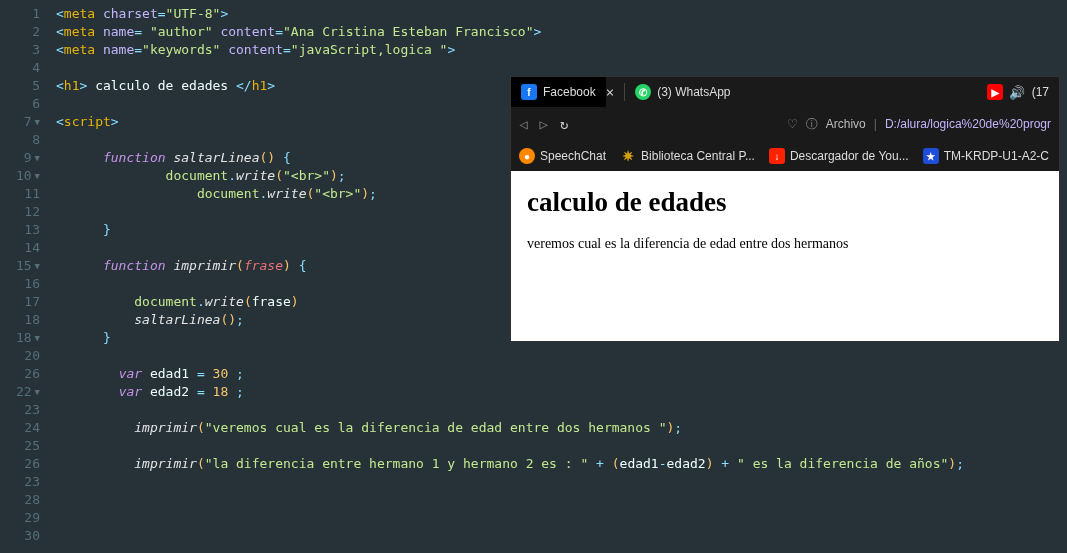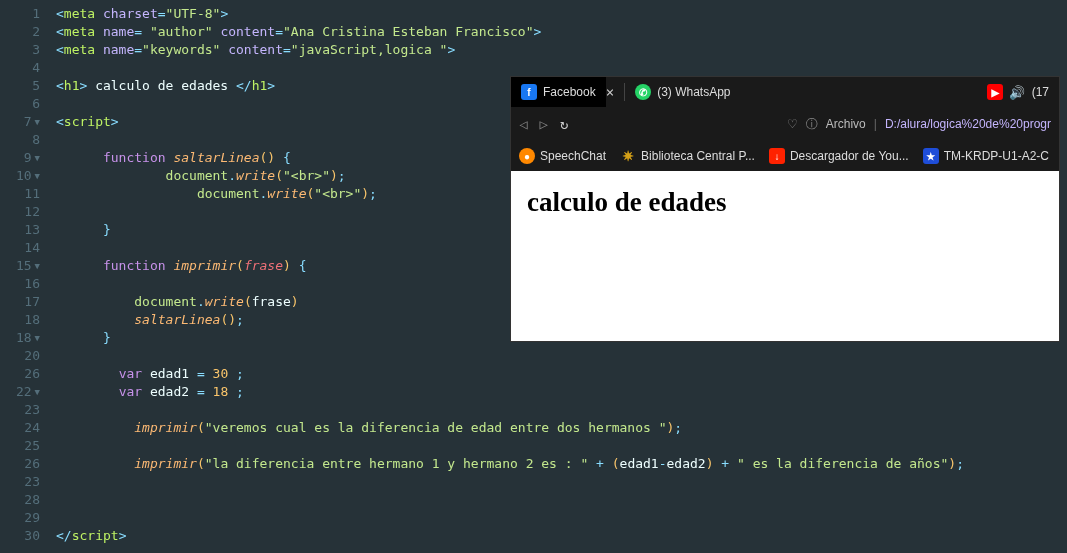--- a/index.html
+++ b/index.html
@@ -3,26 +3,26 @@
 <meta charset="utf-8">
 <style>
 * { margin: 0; padding: 0; box-sizing: border-box; }
 body { font-family: Consolas, Monaco, monospace; background: #263238; color: #eeffff; font-size: 13px; overflow: hidden; width: 1067px; height: 553px; position: relative; }
 .editor { display: flex; width: 100%; height: 100%; }
 .gutter { width: 48px; background: #263238; padding-top: 5px; text-align: right; color: #546e7a; user-select: none; }
 .gutter-row { height: 18px; line-height: 18px; padding-right: 8px; display: flex; justify-content: flex-end; align-items: center; gap: 3px; }
 .fold { font-size: 9px; color: #546e7a; }
 .code { flex: 1; padding-top: 5px; padding-left: 8px; }
 .line { height: 18px; line-height: 18px; white-space: pre; }
-.tag { color: #bef264; }
+.tag { color: #eab308; }
 .attr { color: #c4b5fd; }
 .op { color: #89ddff; }
 .str { color: #c3e88d; }
-.kw { color: #c792ea; }
-.fn { color: #fdba74; font-style: italic; }
+.kw { color: #c792ea; font-style: italic; }
+.fn { color: #e5e5e5; font-style: italic; }
 .ident { color: #eeffff; }
 .punc { color: #89ddff; }
 .paren { color: #f9c56b; }
 .var { color: #f07178; font-style: italic; }
 .obj { color: #c3e88d; }
 .browser { position: absolute; top: 76px; left: 510px; width: 550px; background: #000; border: 1px solid #333; }
 .tabs { display: flex; align-items: center; height: 30px; background: #1a1a1a; }
 .tab { display: flex; align-items: center; gap: 6px; padding: 0 10px; height: 100%; font-family: Arial, sans-serif; font-size: 12px; color: #ddd; }
 .tab.active { background: #000; }
 .tab-close { color: #ccc; font-size: 14px; }
@@ -170,21 +170,20 @@
     <div class="line"></div>
     <div class="line">        <span class="kw">var</span> <span class="ident">edad1</span> <span class="op">=</span> <span class="paren">30</span> <span class="punc">;</span></div>
     <div class="line">        <span class="kw">var</span> <span class="ident">edad2</span> <span class="op">=</span> <span class="paren">18</span> <span class="punc">;</span></div>
     <div class="line"></div>
     <div class="line">          <span class="fn">imprimir</span><span class="paren">(</span><span class="str">"veremos cual es la diferencia de edad entre dos hermanos "</span><span class="paren">)</span><span class="punc">;</span></div>
     <div class="line"></div>
     <div class="line">          <span class="fn">imprimir</span><span class="paren">(</span><span class="str">"la diferencia entre hermano 1 y hermano 2 es : "</span> <span class="op">+</span> <span class="paren">(</span><span class="ident">edad1</span><span class="op">-</span><span class="ident">edad2</span><span class="paren">)</span> <span class="op">+</span> <span class="str">" es la diferencia de años"</span><span class="paren">)</span><span class="punc">;</span></div>
     <div class="line"></div>
     <div class="line"></div>
     <div class="line"></div>
-    <div class="line"><span class="punc">&lt;/</span><span class="tag">script</span><span class="punc">&gt;</span></div>
   </div>
 </div>
 
 <div class="browser">
   <div class="tabs">
     <div class="tab active">
       <span class="fav fav-fb">f</span>
       <span>Facebook</span>
     </div>
     <span class="tab-close" style="padding-right:10px">×</span>
@@ -226,14 +225,15 @@
         <span class="fav fav-dl">↓</span>
         <span>Descargador de You...</span>
       </div>
     <div class="bm">
         <span class="fav fav-tm">★</span>
         <span>TM-KRDP-U1-A2-C</span>
       </div>
   </div>
   <div class="page">
     <h1>calculo de edades</h1>
+    <p>veremos cual es la diferencia de edad entre dos hermanos</p>
   </div>
 </div>
 
 </body></html>

